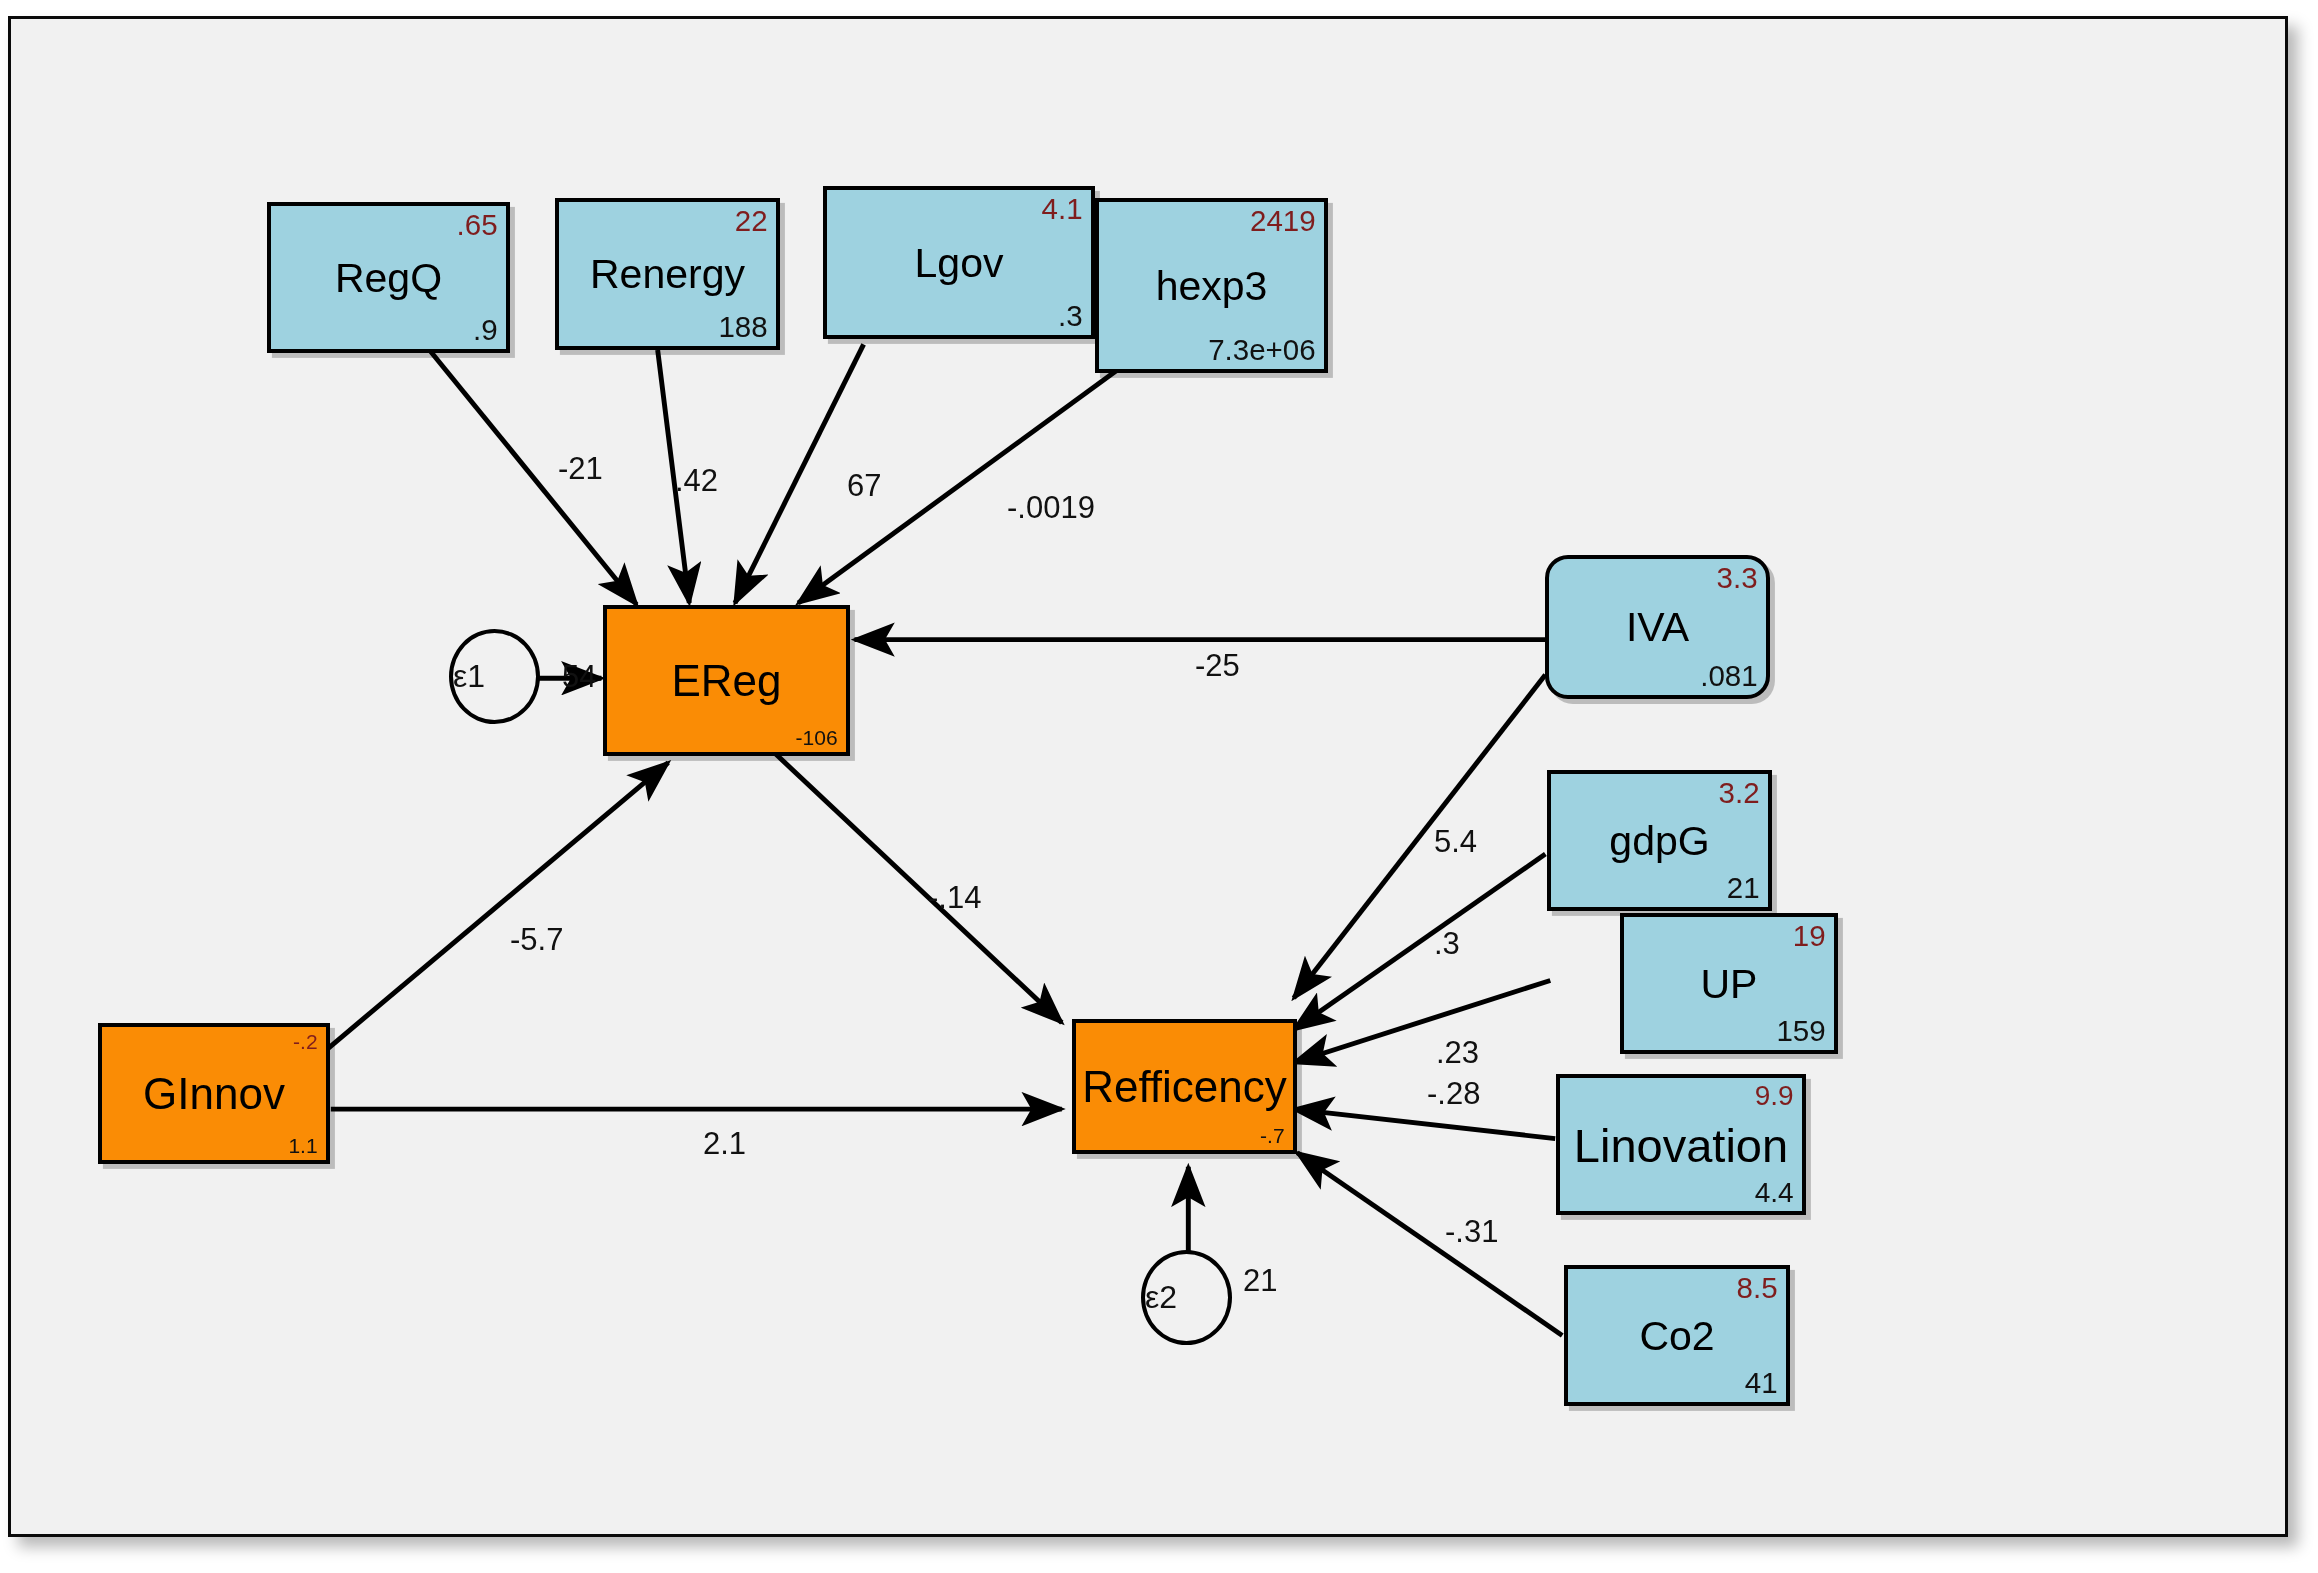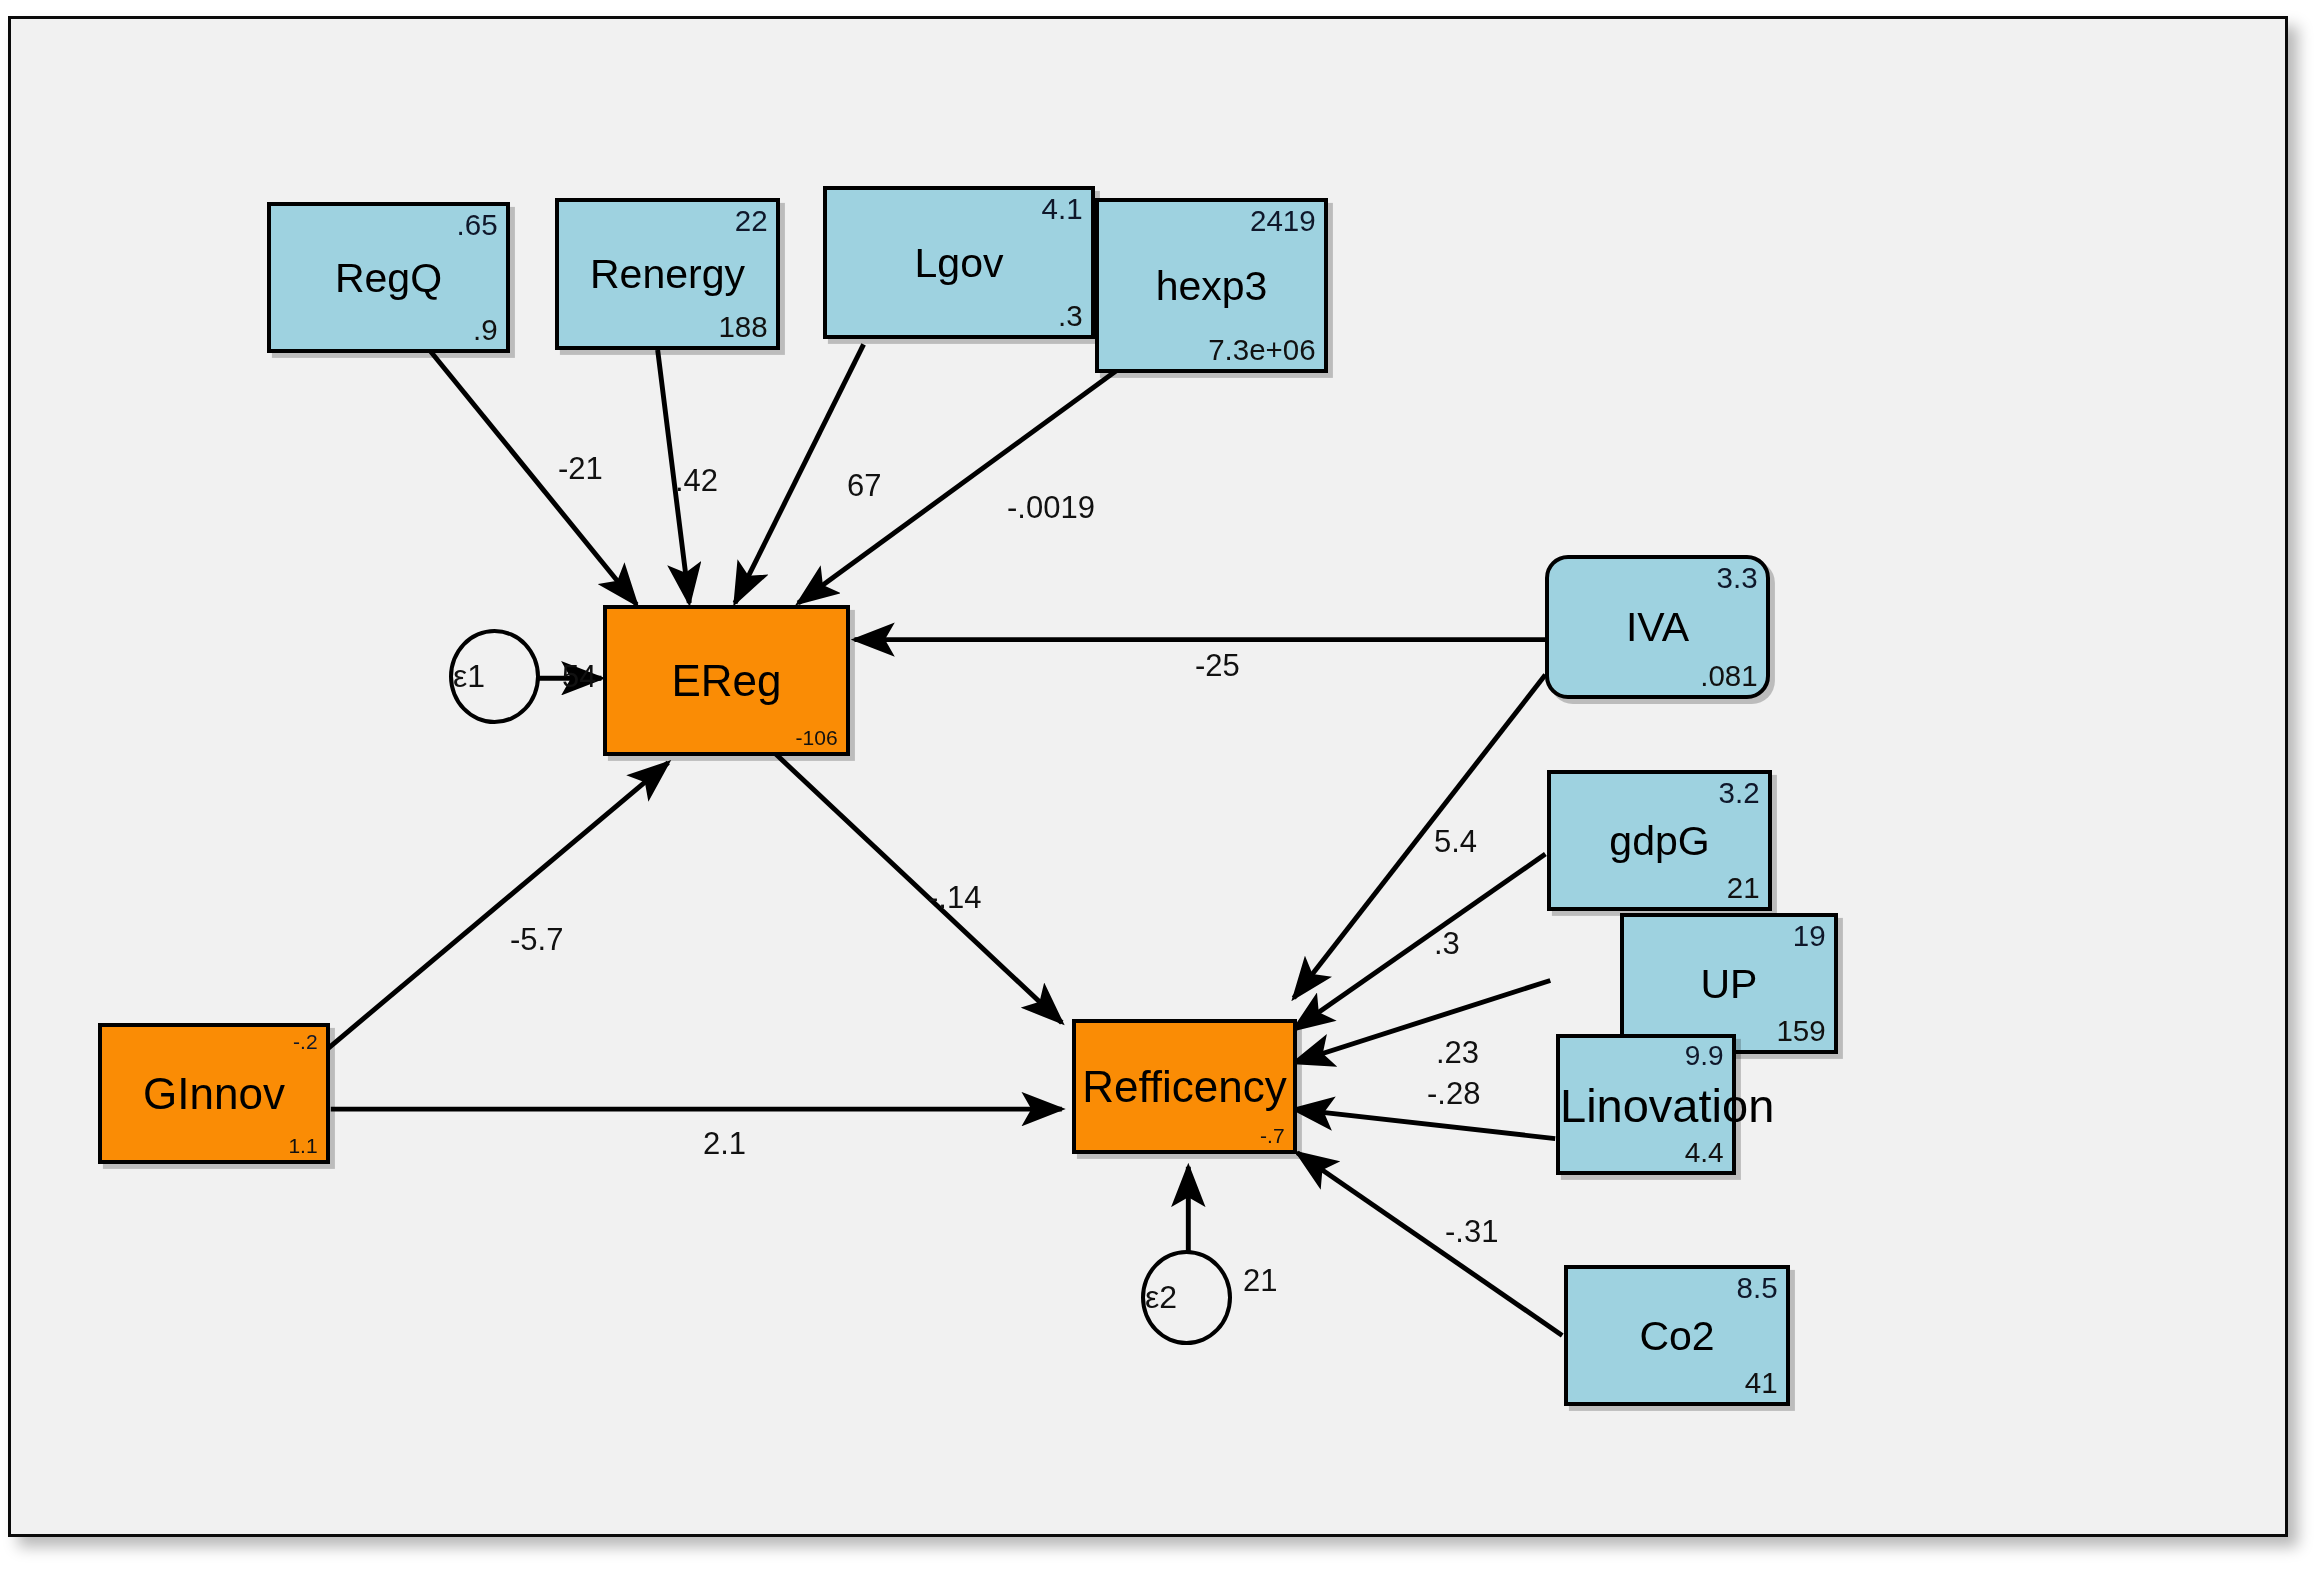--- a/index.html
+++ b/index.html
@@ -36,21 +36,21 @@
   .node .name{
     position:absolute;left:0;right:0;top:50%;
     transform:translateY(-50%);
     text-align:center;
     color:#000;
     white-space:nowrap;
     line-height:1;
   }
   .node .tr{
     position:absolute;top:4.2px;right:8.4px;
-    color:#0f172a;line-height:1;text-align:right;
+    color:#7f1d1d;line-height:1;text-align:right;
   }
   .node .br{
     position:absolute;bottom:4.2px;right:8.4px;
     color:#111;line-height:1;
   }
 
   
   .fs-big   .name{font-size:44px;}
   .fs-big   .tr,.fs-big .br{font-size:21px;}
   .fs-med   .name{font-size:41px;}
@@ -158,21 +158,21 @@
       <div class="name">gdpG</div>
       <div class="br">21</div>
     </div>
 
     <div class="node observed fs-med" style="left:1620px;top:913px;width:218px;height:141px;">
       <div class="tr">19</div>
       <div class="name">UP</div>
       <div class="br">159</div>
     </div>
 
-    <div class="node observed fs-sm" style="left:1556px;top:1034px;width:180px;height:141px;">
+    <div class="node observed fs-sm" style="left:1556px;top:1074px;width:250px;height:141px;">
       <div class="tr">9.9</div>
       <div class="name">Linovation</div>
       <div class="br">4.4</div>
     </div>
 
     <div class="node observed fs-med" style="left:1564px;top:1265px;width:226px;height:141px;">
       <div class="tr">8.5</div>
       <div class="name">Co2</div>
       <div class="br">41</div>
     </div>

